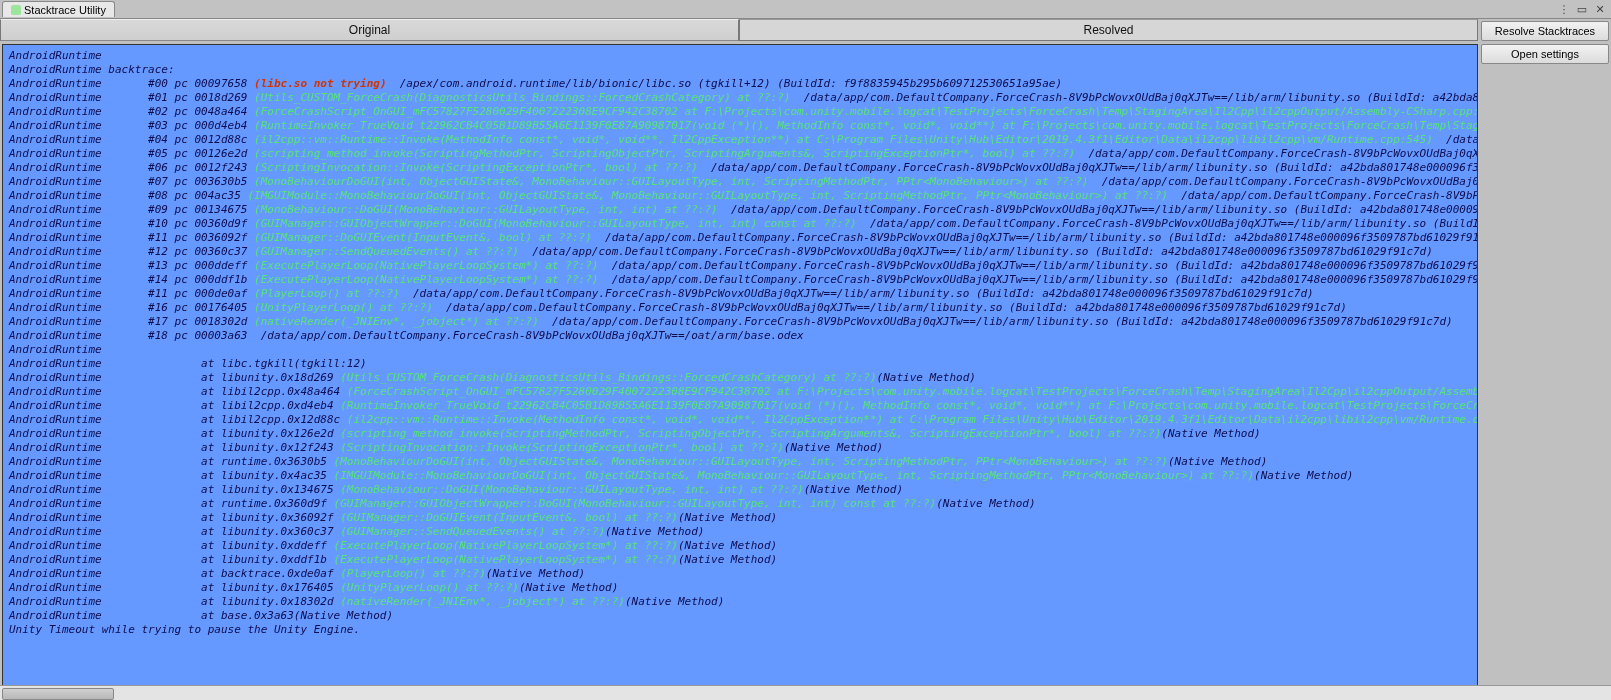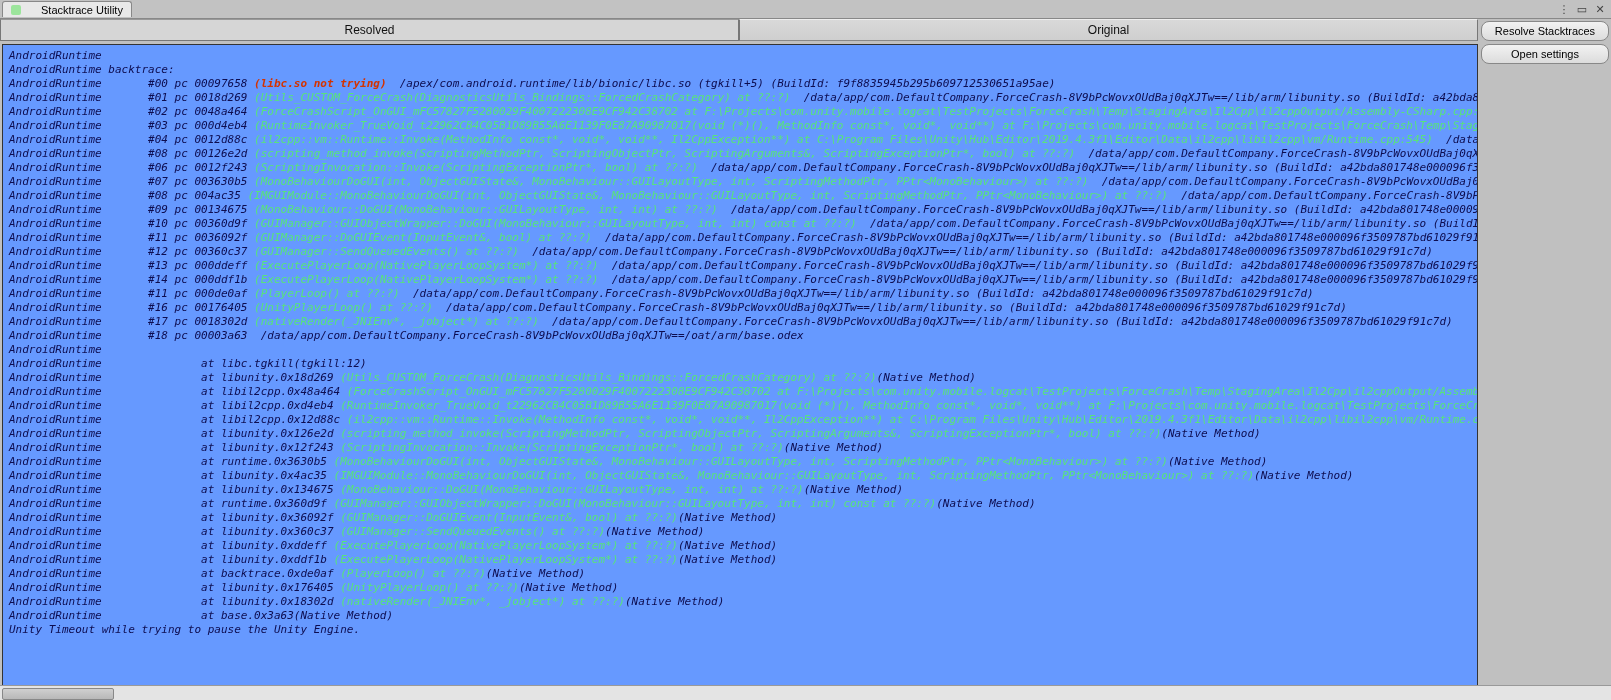--- a/index.html
+++ b/index.html
@@ -26,21 +26,21 @@
   .title-tab {
     background: #e8e8e8;
     border: 1px solid #888;
     border-bottom: none;
     border-top-left-radius: 3px;
     border-top-right-radius: 3px;
     padding: 1px 8px;
     font-size: 11px;
     display: flex;
     align-items: center;
-    gap: 20px;
+    gap: 3px;
     height: 16px;
     box-sizing: border-box;
   }
   .title-icon {
     width: 10px;
     height: 10px;
     background: #9ce59c;
     border-radius: 2px;
     display: inline-block;
   }
@@ -85,21 +85,21 @@
     top: 21px;
     right: 2px;
     width: 128px;
     display: flex;
     flex-direction: column;
     gap: 3px;
   }
   .btn {
     background: linear-gradient(#f2f2f2,#dcdcdc);
     border: 1px solid #888;
-    border-radius: 8px;
+    border-radius: 2px;
     font-size: 11px;
     padding: 3px 6px;
     text-align: center;
     cursor: pointer;
     white-space: nowrap;
   }
 
   .content-wrap {
     position: absolute;
     top: 44px;
@@ -161,46 +161,46 @@
     <span>Stacktrace Utility</span>
   </div>
   <div class="win-controls">
     <span>⋮</span>
     <span>▭</span>
     <span>✕</span>
   </div>
 </div>
 
 <div class="tabbar" style="margin-right:133px;">
+  <div class="tab active">
+    <span>Original</span>
+  </div>
   <div class="tab">
     <span>Resolved</span>
-  </div>
-  <div class="tab active">
-    <span>Original</span>
   </div>
 </div>
 
 <div class="right-panel">
   <div class="btn">
     <span>Resolve Stacktraces</span>
   </div>
   <div class="btn">
     <span>Open settings</span>
   </div>
 </div>
 
 <div class="content-wrap">
   <div class="trace" id="trace"><div class="trace-inner"><span class="tag">AndroidRuntime</span> <span class="addr"></span>
 <span class="tag">AndroidRuntime</span> <span class="addr">backtrace:</span>
-<span class="tag">AndroidRuntime</span> <span class="addr">      #00 pc 00097658 </span><span class="miss">(libc.so not trying)</span><span class="path">  /apex/com.android.runtime/lib/bionic/libc.so (tgkill+5) (BuildId: f9f8835945b295b609712530651a95ae)</span>
+<span class="tag">AndroidRuntime</span> <span class="addr">      #00 pc 00097658 </span><span class="miss">(libc.so not trying)</span><span class="path">  /apex/com.android.runtime/lib/bionic/libc.so (tgkill+12) (BuildId: f9f8835945b295b609712530651a95ae)</span>
 <span class="tag">AndroidRuntime</span> <span class="addr">      #01 pc 0018d269 </span><span class="sym">(Utils_CUSTOM_ForceCrash(DiagnosticsUtils_Bindings::ForcedCrashCategory) at ??:?)</span><span class="path">  /data/app/com.DefaultCompany.ForceCrash-8V9bPcWovxOUdBaj0qXJTw==/lib/arm/libunity.so (BuildId: a42bda801748e000096f3509787bd</span>
 <span class="tag">AndroidRuntime</span> <span class="addr">      #02 pc 0048a464 </span><span class="sym">(ForceCrashScript_OnGUI_mFC57827F5280029F4007222308E9CF942C38702 at F:\Projects\com.unity.mobile.logcat\TestProjects\ForceCrash\Temp\StagingArea\Il2Cpp\il2cppOutput/Assembly-CSharp.cpp:792)</span>
 <span class="tag">AndroidRuntime</span> <span class="addr">      #03 pc 000d4eb4 </span><span class="sym">(RuntimeInvoker_TrueVoid_t22962CB4C05B1D89B55A6E1139F0E87A90987017(void (*)(), MethodInfo const*, void*, void**) at F:\Projects\com.unity.mobile.logcat\TestProjects\ForceCrash\Temp\StagingArea\Il2Cpp\il2cppO</span>
 <span class="tag">AndroidRuntime</span> <span class="addr">      #04 pc 0012d88c </span><span class="sym">(il2cpp::vm::Runtime::Invoke(MethodInfo const*, void*, void**, Il2CppException**) at C:\Program Files\Unity\Hub\Editor\2019.4.3f1\Editor\Data\il2cpp\libil2cpp\vm/Runtime.cpp:545)</span><span class="path">  /data/app/com.DefaultCompan</span>
-<span class="tag">AndroidRuntime</span> <span class="addr">      #08 pc 00126e2d </span><span class="sym">(scripting_method_invoke(ScriptingMethodPtr, ScriptingObjectPtr, ScriptingArguments&amp;, ScriptingExceptionPtr*, bool) at ??:?)</span><span class="path">  /data/app/com.DefaultCompany.ForceCrash-8V9bPcWovxOUdBaj0qXJTw==/lib/arm/libunit</span>
+<span class="tag">AndroidRuntime</span> <span class="addr">      #05 pc 00126e2d </span><span class="sym">(scripting_method_invoke(ScriptingMethodPtr, ScriptingObjectPtr, ScriptingArguments&amp;, ScriptingExceptionPtr*, bool) at ??:?)</span><span class="path">  /data/app/com.DefaultCompany.ForceCrash-8V9bPcWovxOUdBaj0qXJTw==/lib/arm/libunit</span>
 <span class="tag">AndroidRuntime</span> <span class="addr">      #06 pc 0012f243 </span><span class="sym">(ScriptingInvocation::Invoke(ScriptingExceptionPtr*, bool) at ??:?)</span><span class="path">  /data/app/com.DefaultCompany.ForceCrash-8V9bPcWovxOUdBaj0qXJTw==/lib/arm/libunity.so (BuildId: a42bda801748e000096f3509787bd61029f91c7d)</span>
 <span class="tag">AndroidRuntime</span> <span class="addr">      #07 pc 003630b5 </span><span class="sym">(MonoBehaviourDoGUI(int, ObjectGUIState&amp;, MonoBehaviour::GUILayoutType, int, ScriptingMethodPtr, PPtr&lt;MonoBehaviour&gt;) at ??:?)</span><span class="path">  /data/app/com.DefaultCompany.ForceCrash-8V9bPcWovxOUdBaj0qXJTw==/lib/arm/libuni</span>
 <span class="tag">AndroidRuntime</span> <span class="addr">      #08 pc 004ac35 </span><span class="sym">(IMGUIModule::MonoBehaviourDoGUI(int, ObjectGUIState&amp;, MonoBehaviour::GUILayoutType, int, ScriptingMethodPtr, PPtr&lt;MonoBehaviour&gt;) at ??:?)</span><span class="path">  /data/app/com.DefaultCompany.ForceCrash-8V9bPcWovxOUdBaj0qXJTw==/l</span>
 <span class="tag">AndroidRuntime</span> <span class="addr">      #09 pc 00134675 </span><span class="sym">(MonoBehaviour::DoGUI(MonoBehaviour::GUILayoutType, int, int) at ??:?)</span><span class="path">  /data/app/com.DefaultCompany.ForceCrash-8V9bPcWovxOUdBaj0qXJTw==/lib/arm/libunity.so (BuildId: a42bda801748e000096f3509787bd61029f91c7d</span>
 <span class="tag">AndroidRuntime</span> <span class="addr">      #10 pc 00360d9f </span><span class="sym">(GUIManager::GUIObjectWrapper::DoGUI(MonoBehaviour::GUILayoutType, int, int) const at ??:?)</span><span class="path">  /data/app/com.DefaultCompany.ForceCrash-8V9bPcWovxOUdBaj0qXJTw==/lib/arm/libunity.so (BuildId: a42bda801748e000096</span>
 <span class="tag">AndroidRuntime</span> <span class="addr">      #11 pc 0036092f </span><span class="sym">(GUIManager::DoGUIEvent(InputEvent&amp;, bool) at ??:?)</span><span class="path">  /data/app/com.DefaultCompany.ForceCrash-8V9bPcWovxOUdBaj0qXJTw==/lib/arm/libunity.so (BuildId: a42bda801748e000096f3509787bd61029f91c7d)</span>
 <span class="tag">AndroidRuntime</span> <span class="addr">      #12 pc 00360c37 </span><span class="sym">(GUIManager::SendQueuedEvents() at ??:?)</span><span class="path">  /data/app/com.DefaultCompany.ForceCrash-8V9bPcWovxOUdBaj0qXJTw==/lib/arm/libunity.so (BuildId: a42bda801748e000096f3509787bd61029f91c7d)</span>
 <span class="tag">AndroidRuntime</span> <span class="addr">      #13 pc 000ddeff </span><span class="sym">(ExecutePlayerLoop(NativePlayerLoopSystem*) at ??:?)</span><span class="path">  /data/app/com.DefaultCompany.ForceCrash-8V9bPcWovxOUdBaj0qXJTw==/lib/arm/libunity.so (BuildId: a42bda801748e000096f3509787bd61029f91c7d)</span>
 <span class="tag">AndroidRuntime</span> <span class="addr">      #14 pc 000ddf1b </span><span class="sym">(ExecutePlayerLoop(NativePlayerLoopSystem*) at ??:?)</span><span class="path">  /data/app/com.DefaultCompany.ForceCrash-8V9bPcWovxOUdBaj0qXJTw==/lib/arm/libunity.so (BuildId: a42bda801748e000096f3509787bd61029f91c7d)</span>
 <span class="tag">AndroidRuntime</span> <span class="addr">      #11 pc 000de0af </span><span class="sym">(PlayerLoop() at ??:?)</span><span class="path">  /data/app/com.DefaultCompany.ForceCrash-8V9bPcWovxOUdBaj0qXJTw==/lib/arm/libunity.so (BuildId: a42bda801748e000096f3509787bd61029f91c7d)</span>

